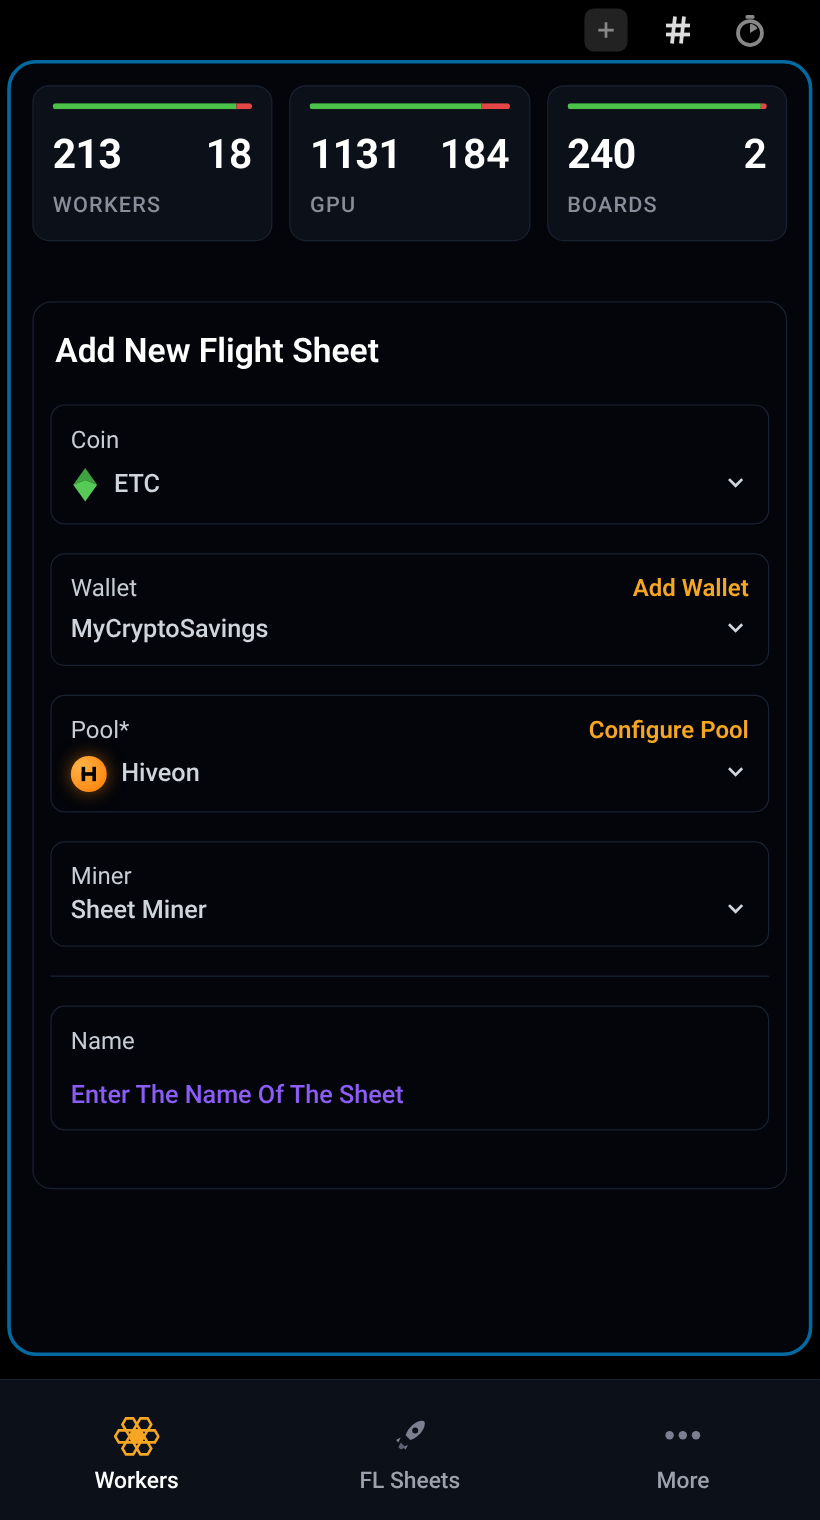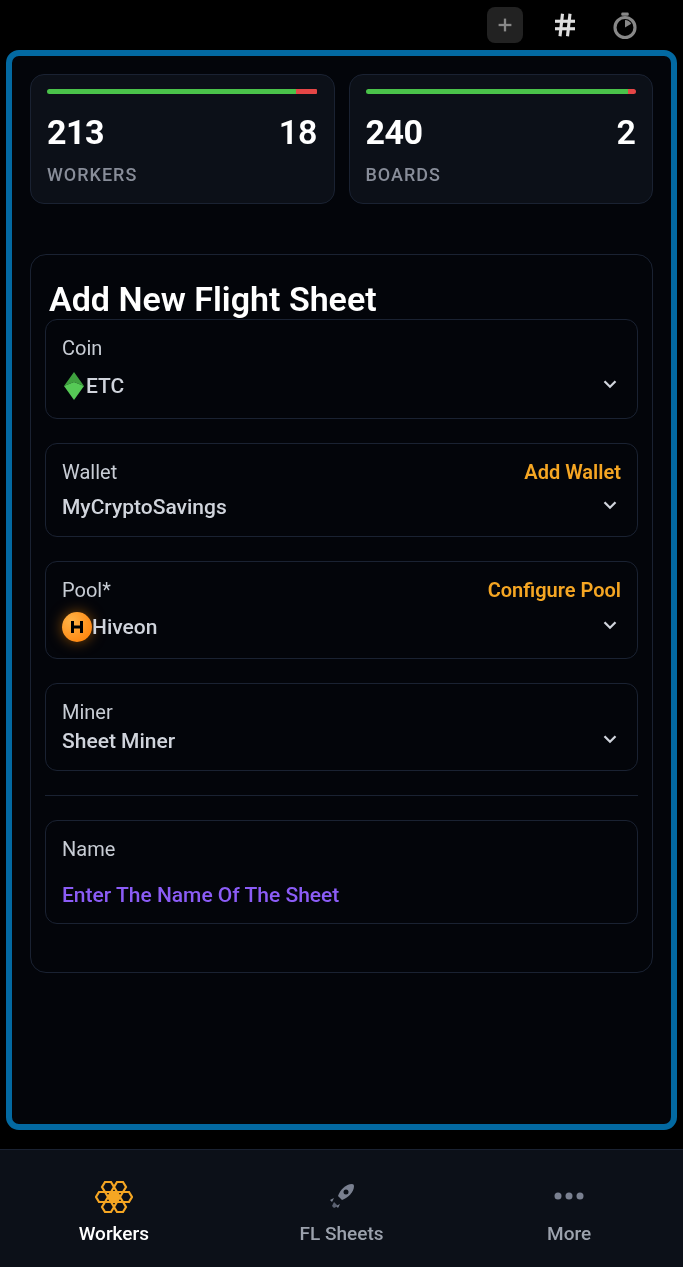--- a/index.html
+++ b/index.html
@@ -26,22 +26,22 @@
     align-items: center;
     justify-content: center;
     color: #bbb;
   }
   .plus-btn {
     background: #222;
     border-radius: 8px;
   }
   .main {
     margin: 0 6px;
-    border: 6px solid #0369a1;
-    border-radius: 13px;
+    border: 3px solid #0369a1;
+    border-radius: 24px;
     padding: 18px;
     height: 1080px;
     background: #03050a;
   }
   .stats-row {
     display: flex;
     gap: 14px;
     margin-bottom: 50px;
   }
   .stat-card {
@@ -82,22 +82,23 @@
     letter-spacing: 1px;
     color: #888d99;
     font-weight: 500;
   }
   .panel {
     border: 1px solid #1a2232;
     border-radius: 16px;
     padding: 24px 14px;
   }
   .panel-title {
-    font-size: 34px;
+    font-size: 28px;
     font-weight: 600;
+    margin-bottom: 28px;
     padding-left: 4px;
   }
   .field {
     border: 1px solid #1a2232;
     border-radius: 12px;
     padding: 16px;
     margin-bottom: 24px;
     position: relative;
   }
   .field-head {
@@ -117,21 +118,21 @@
     font-weight: 600;
   }
   .field-value-row {
     display: flex;
     align-items: center;
     justify-content: space-between;
   }
   .field-value {
     display: flex;
     align-items: center;
-    gap: 0;
+    gap: 12px;
     font-size: 21px;
     color: #d0d4dc;
     font-weight: 500;
   }
   .chevron {
     color: #d0d4dc;
   }
   .coin-icon svg { display:block; }
   .hiveon-icon {
     width: 30px;
@@ -223,20 +224,31 @@
     <div class="stat-card">
       <div class="stat-bar">
           <div class="bar-green" style="width:92%"></div>
           <div class="bar-red" style="width:8%"></div>
         </div>
       <div class="stat-values">
         <span class="stat-main">213</span>
         <span class="stat-sub">18</span>
       </div>
       <div class="stat-label">WORKERS</div>
+    </div>
+    <div class="stat-card">
+      <div class="stat-bar">
+          <div class="bar-green" style="width:86%"></div>
+          <div class="bar-red" style="width:14%"></div>
+        </div>
+      <div class="stat-values">
+        <span class="stat-main">1131</span>
+        <span class="stat-sub">184</span>
+      </div>
+      <div class="stat-label">GPU</div>
     </div>
     <div class="stat-card">
       <div class="stat-bar">
           <div class="bar-green" style="width:97%"></div>
           <div class="bar-red" style="width:3%"></div>
         </div>
       <div class="stat-values">
         <span class="stat-main">240</span>
         <span class="stat-sub">2</span>
       </div>

